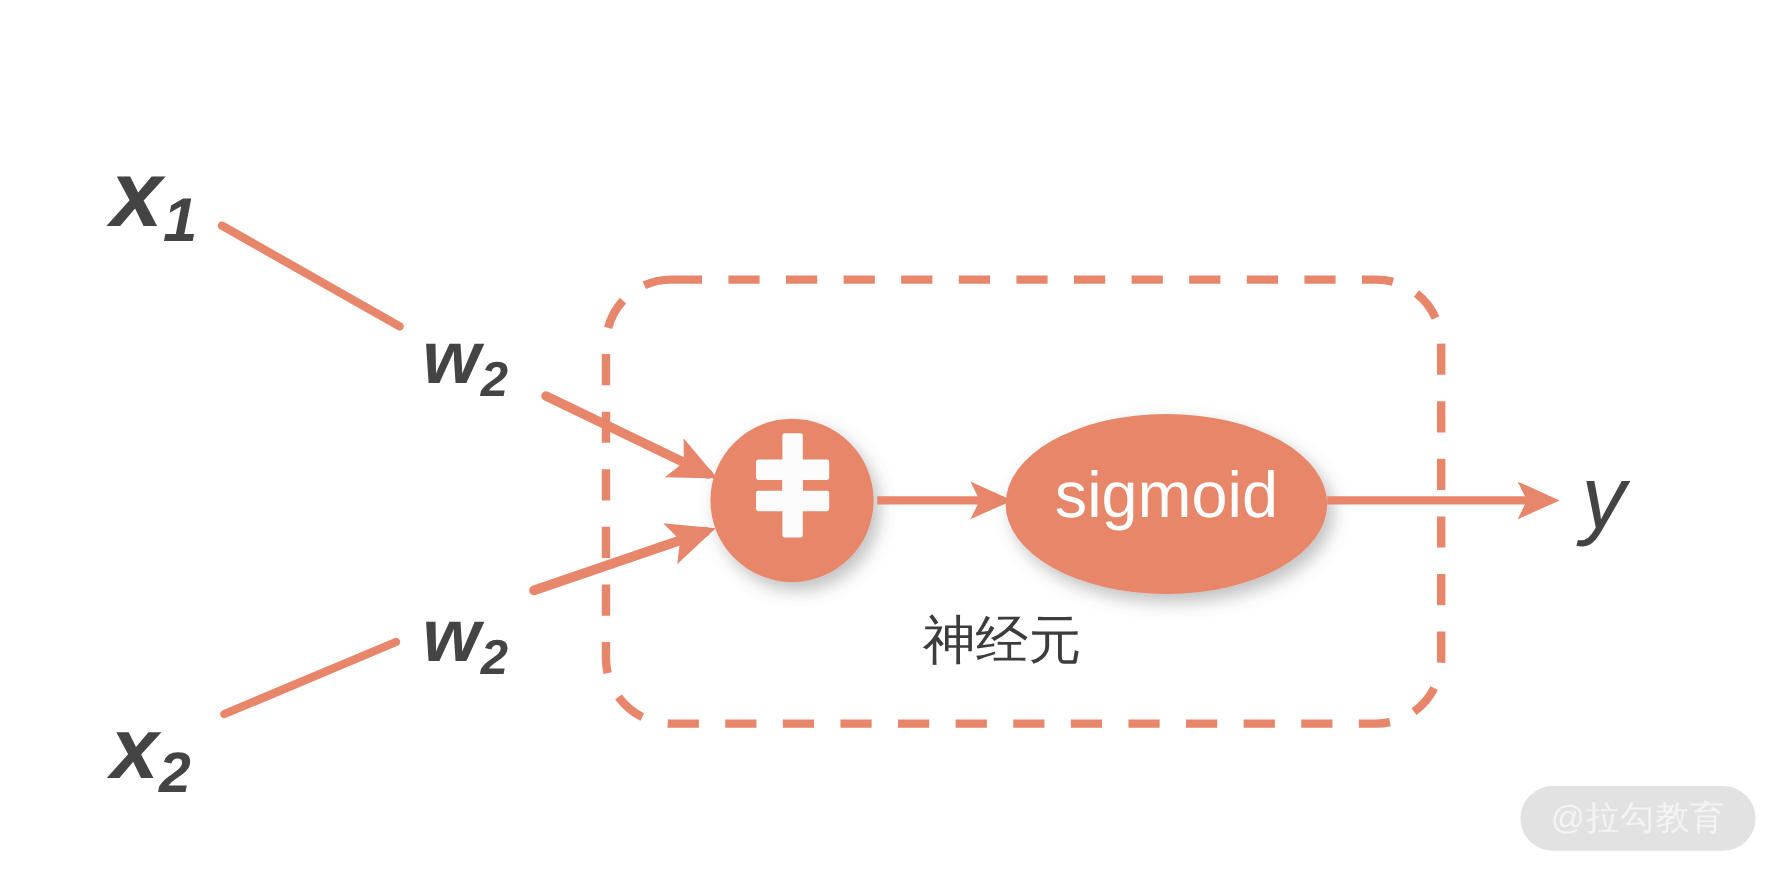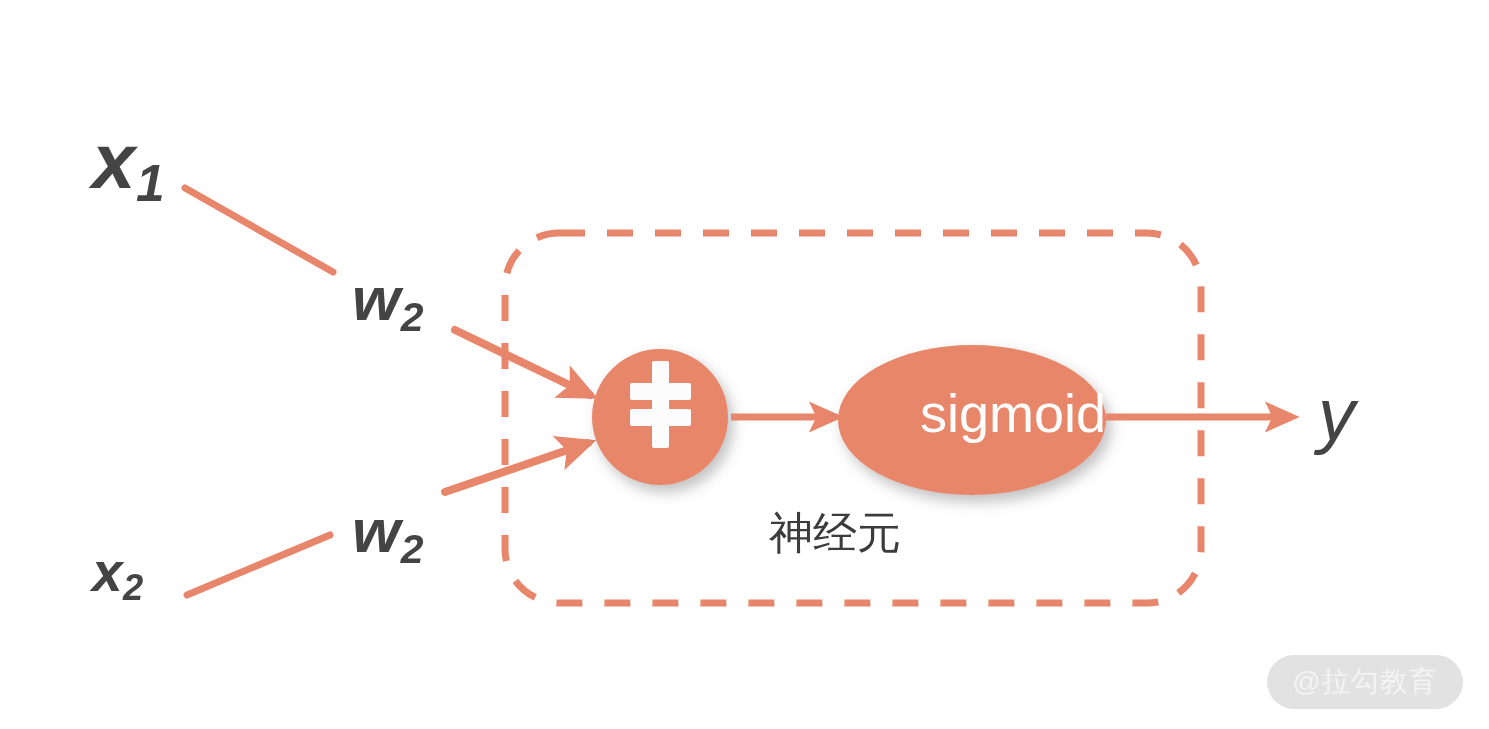--- a/index.html
+++ b/index.html
@@ -31,37 +31,37 @@
   }
   .node-label .sub {
     font-size: 0.66em;
     font-weight: bold;
     vertical-align: baseline;
     position: relative;
     top: 0.26em;
     left: 0.01em;
   }
   #label-x1 { left: 92px;  top: 122px; font-size: 78px; }
-  #label-x2 { left: 92px;  top: 545px; font-size: 55px; }
+  #label-x2 { left: 92px;  top: 588px; font-size: 72px; }
   #label-w1 { left: 352px; top: 268px; font-size: 62px; }
   #label-w2 { left: 352px; top: 500px; font-size: 62px; }
   #label-y  { left: 1318px; top: 378px; font-size: 74px; font-weight: normal; }
 
   .op-text {
     position: absolute;
     color: #ffffff;
     white-space: nowrap;
     user-select: none;
     pointer-events: none;
   }
   #sigmoid-text {
     left: 838px;
     top: 382px;
     width: 268px;
-    text-align: right;
+    text-align: center;
     font-size: 54px;
   }
   #neuron-caption {
     position: absolute;
     left: 700px;
     top: 504px;
     width: 270px;
     text-align: center;
     color: #3c3c3c;
     font-size: 44px;

